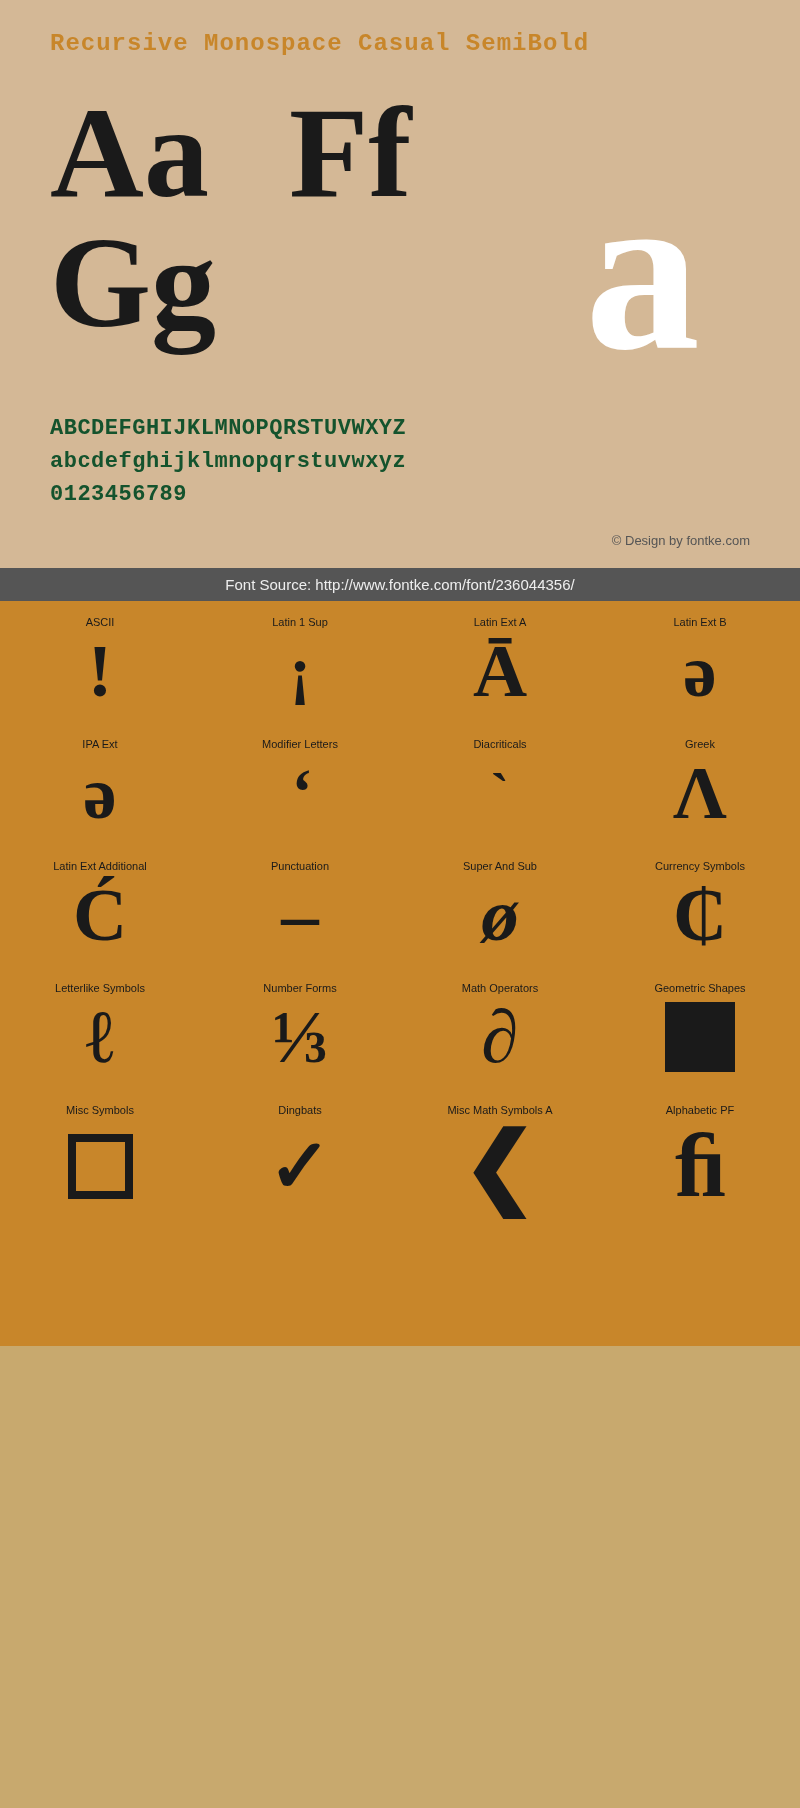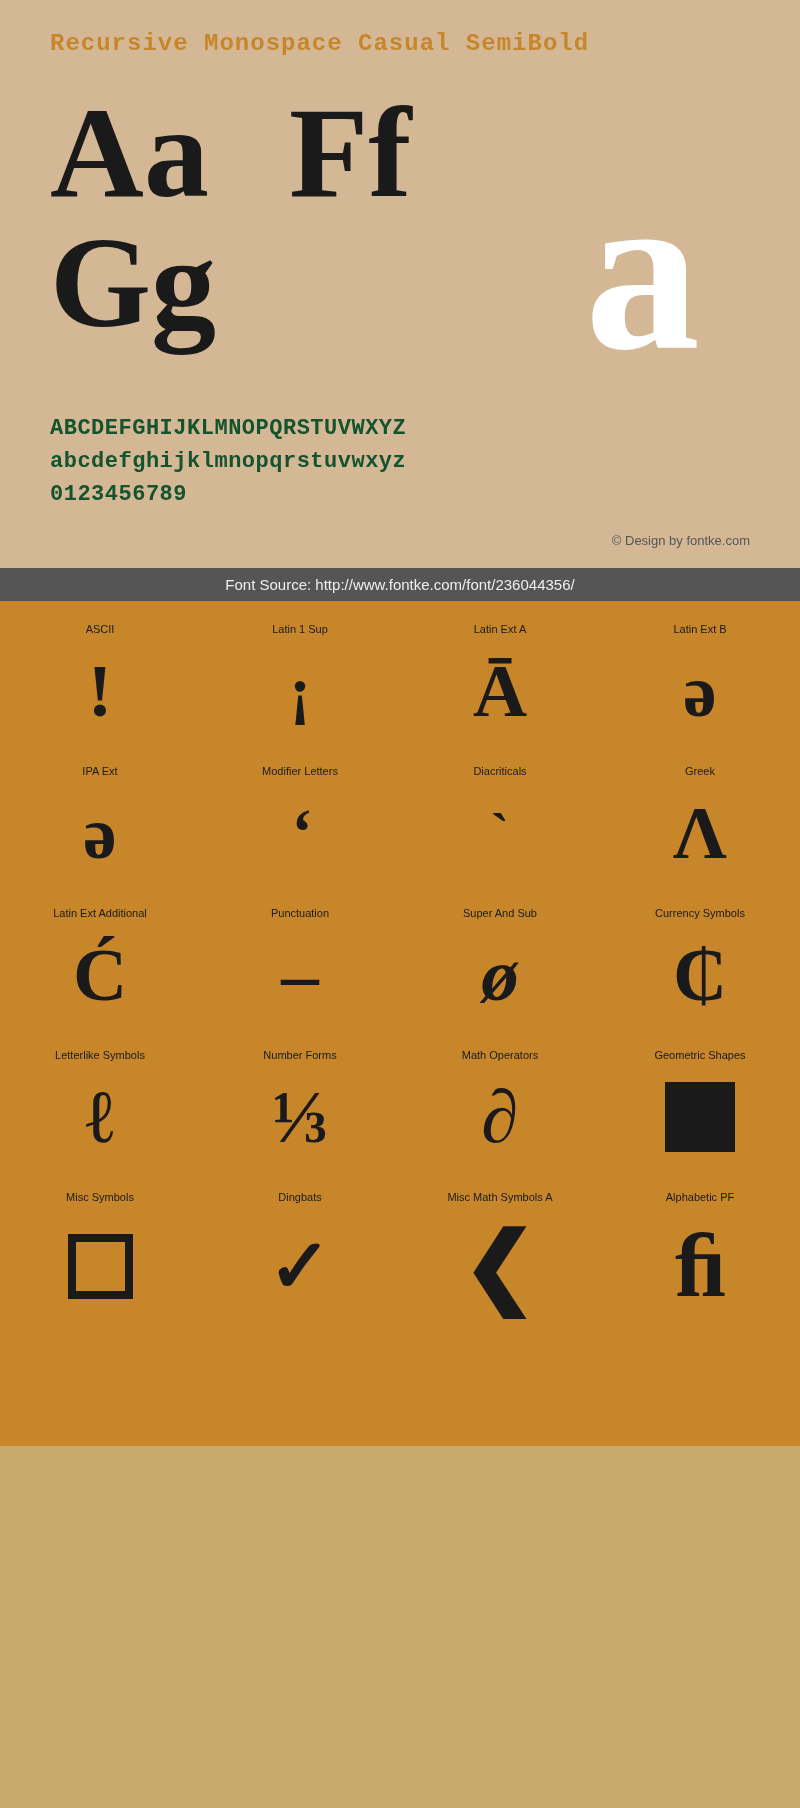--- a/index.html
+++ b/index.html
@@ -99,29 +99,28 @@
       background: #c8862a;
       padding: 0;
     }
 
     .glyph-grid {
       display: grid;
       grid-template-columns: repeat(4, 1fr);
     }
 
     .glyph-cell {
-      padding: 22px 5px 15px 5px;
+      padding: 15px 5px 15px 5px;
       text-align: center;
       border: none;
       min-height: 120px;
       display: flex;
       flex-direction: column;
       align-items: center;
       justify-content: space-between;
-      gap: 13px;
     }
 
     .glyph-label {
       font-size: 11px;
       color: #1a1a1a;
       font-family: Arial, sans-serif;
       text-align: center;
       width: 100%;
       margin-bottom: 5px;
     }

